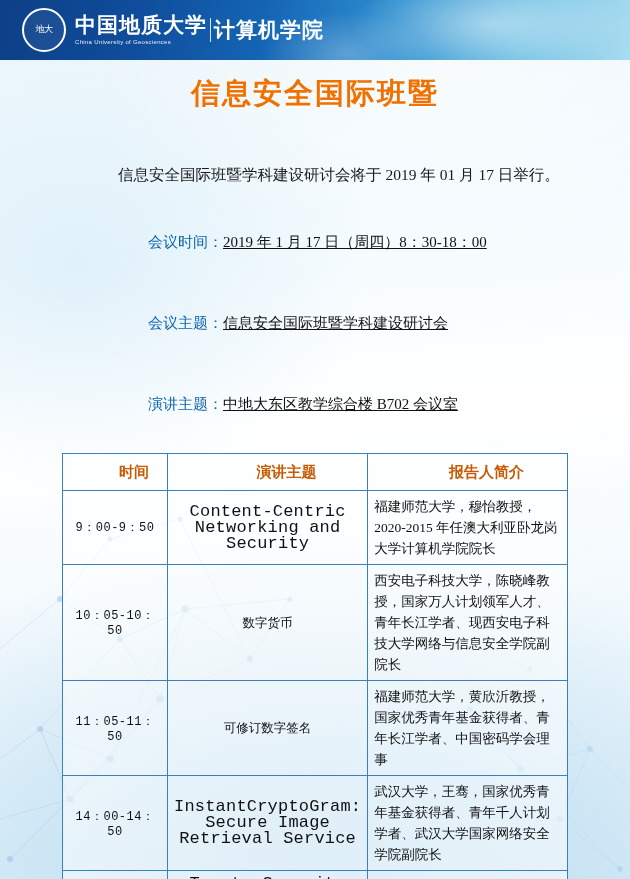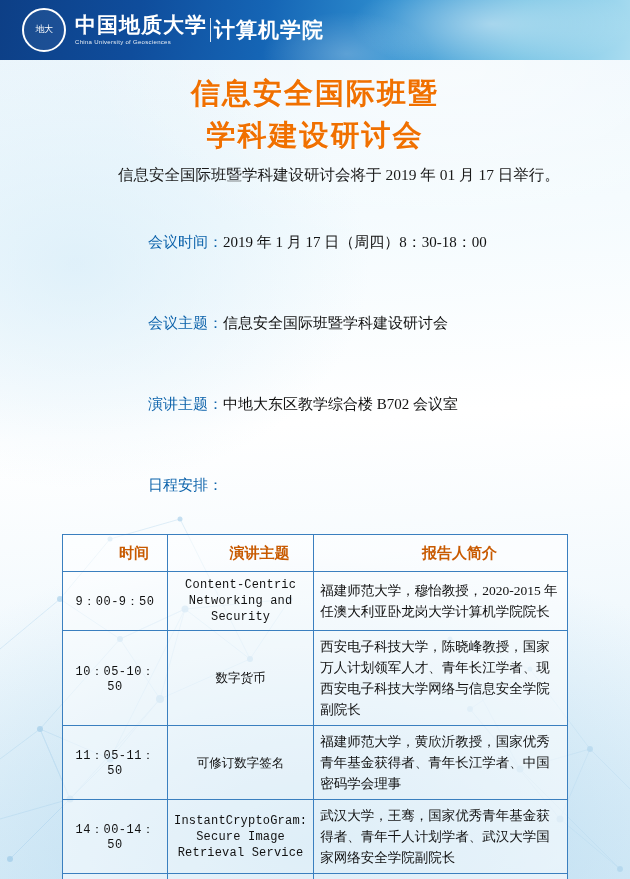--- a/index.html
+++ b/index.html
@@ -163,20 +163,21 @@
   }
   .meta-row {
     display: block;
     white-space: pre;
   }
   .meta-label {
     color: #0d63ab;
   }
   .meta-value {
     color: #111111;
+    text-decoration: underline;
   }
   .schedule-label {
     color: #0d63ab;
   }
 
   table.schedule {
     border-collapse: collapse;
     margin: 8px 0 0 62px;
     width: 506px;
     background: rgba(255,255,255,0.55);
@@ -204,21 +205,21 @@
   }
   td.col-topic {
     width: 112px;
     text-align: center;
     font-size: 12.5px;
     color: #111;
     line-height: 16px;
   }
   td.col-topic.mono {
     font-family: "Liberation Mono", monospace;
-    font-size: 12px;
+    font-size: 17px;
     letter-spacing: .2px;
   }
   td.col-bio {
     text-align: left;
     font-size: 13.5px;
     color: #111;
     line-height: 21px;
     font-family: "Liberation Serif", serif;
   }
 </style>
@@ -285,40 +286,36 @@
           <span class="logo-en">China University of Geosciences</span>
         </div>
         <div class="logo-divider"></div>
         <div class="logo-dept">计算机学院</div>
       </div>
     </div>
   </div>
 
   <div class="title-block">
     <div class="title-line">信息安全国际班暨</div>
-    <div class="title-line">学科建设研讨会</div>
   </div>
 
   <div class="body-wrap">
 
     <p class="intro">信息安全国际班暨学科建设研讨会将于 2019 年 01 月 17 日举行。</p>
 
     <div class="meta">
       <div class="meta-row">
         <span class="meta-label">会议时间：</span><span class="meta-value">2019 年 1 月 17 日（周四）8：30-18：00</span>
       </div>
       <div class="meta-row">
         <span class="meta-label">会议主题：</span><span class="meta-value">信息安全国际班暨学科建设研讨会</span>
       </div>
       <div class="meta-row">
         <span class="meta-label">演讲主题：</span><span class="meta-value">中地大东区教学综合楼 B702 会议室</span>
       </div>
-      <div class="meta-row">
-        <span class="schedule-label">日程安排：</span>
-      </div>
     </div>
 
     <table class="schedule">
       <thead>
         <tr>
           <th class="col-time">时间</th>
           <th class="col-topic">演讲主题</th>
           <th class="col-bio" style="text-align:center">报告人简介</th>
         </tr>
       </thead>

